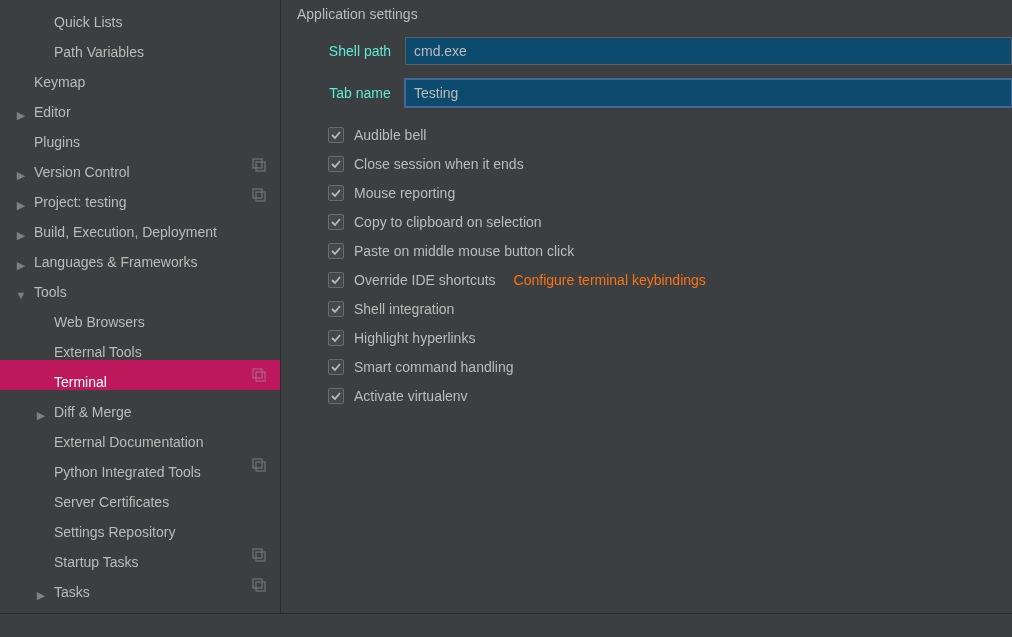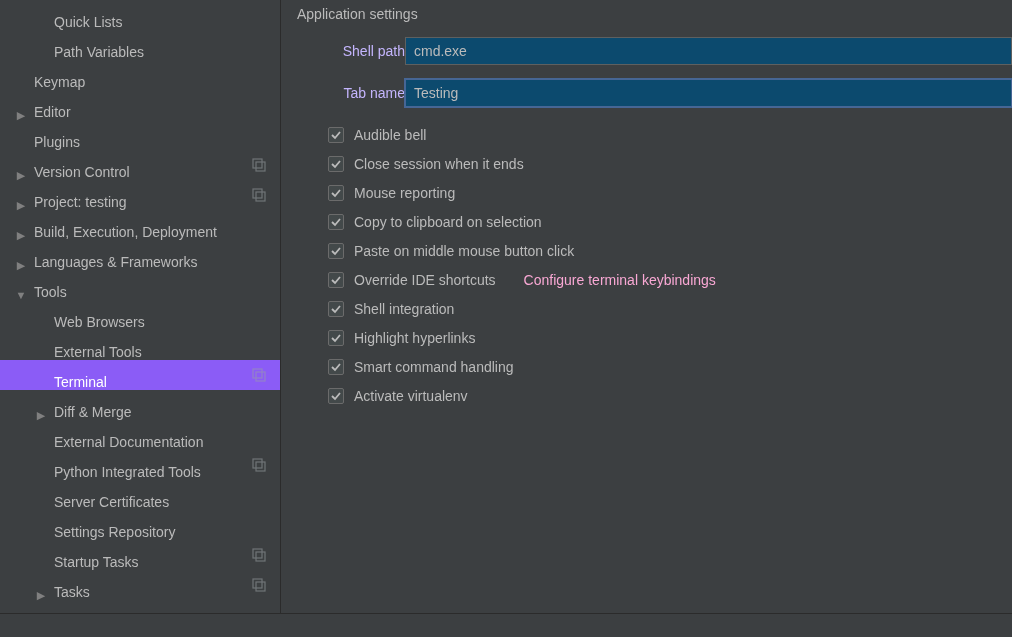--- a/index.html
+++ b/index.html
@@ -3,45 +3,45 @@
   <meta charset="utf-8">
   <style>
     * { margin:0; padding:0; box-sizing:border-box; font-family:"Segoe UI",Arial,sans-serif; }
     body { background:#3c3f41; color:#bbb; width:1012px; height:637px; overflow:hidden; display:flex; flex-direction:column; }
     .main-area { display:flex; flex:1; min-height:0; }
 
     
     .sidebar { width:281px; background:#3c3f41; border-right:1px solid #2b2b2b; overflow-y:auto; height:613px; }
     .side-item { display:flex; align-items:flex-end; height:30px; padding-left:54px; font-size:14px; color:#bbb; cursor:pointer; position:relative; }
     .side-item.bold { font-weight:normal; padding-left:34px; }
-    .side-item.selected { background:#8b5cf6; color:#fff; }
+    .side-item.selected { background:#be185d; color:#fff; }
     .chev { position:absolute; left:16px; width:10px; height:10px; display:flex; align-items:center; justify-content:center; }
     .chev-inner { font-size:11px; color:#808080; display:inline-block; }
     .chev-down .chev-inner { transform:none; }
     .chev-right .chev-inner { transform:none; }
     .proj-icon { position:absolute; right:14px; top:50%; transform:translateY(-50%); opacity:.55; }
     .proj-icon svg { display:block; }
     .side-item.chevsub { padding-left:54px; }
     .chevsub .chev { left:36px; }
 
     .label { flex:1; white-space:nowrap; overflow:hidden; text-overflow:ellipsis; }
 
     
     .content { flex:1; background:#3c3f41; padding:0 0 0 0; overflow:hidden; }
     .section-title { font-size:14px; color:#bbb; padding:6px 0 8px 16px; }
     .form-row { display:flex; align-items:center; height:42px; padding-left:34px; }
-    .form-label { width:90px; font-size:14px; color:#c4b5fd; text-align:right; }
+    .form-label { width:90px; font-size:14px; color:#5eead4; text-align:center; }
     .text-input { flex:1; height:28px; background:#0c4a6e; border:1px solid #5e6060; color:#bbb; font-size:14px; padding:0 8px; outline:none; }
     .text-input.focused { border:1px solid #466695; box-shadow:0 0 0 1px #466695; }
 
     .checks { padding:6px 0 0 47px; }
     .check-row { display:flex; align-items:center; height:29px; font-size:14px; color:#bbb; }
     .cb { width:16px; height:16px; background:#43494a; border:1px solid #6b6b6b; border-radius:2px; margin-right:10px; display:flex; align-items:center; justify-content:center; cursor:pointer; }
     .cb svg { display:block; }
-    .link { color:#f9a8d4; margin-left:28px; font-size:14px; cursor:pointer; }
+    .link { color:#f97316; margin-left:18px; font-size:14px; cursor:pointer; }
 
     
     .bottombar { height:24px; background:#3c3f41; border-top:1px solid #2b2b2b; }
 
     
     .sidebar::-webkit-scrollbar { width:8px; }
     .sidebar::-webkit-scrollbar-thumb { background:#4f5254; }
   </style>
 </head>
 <body>

